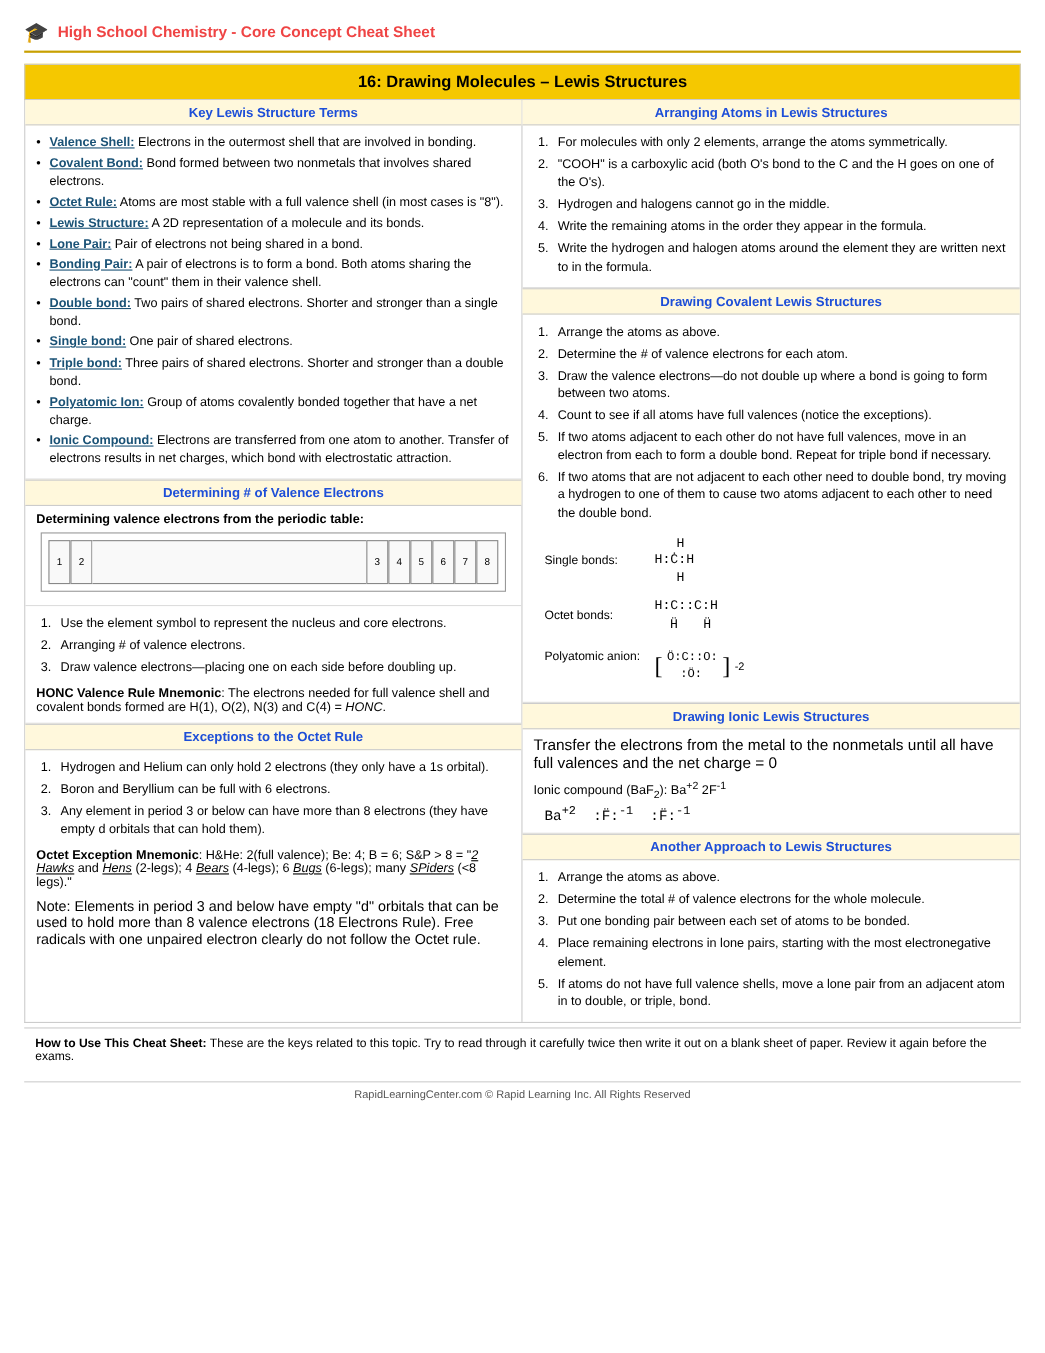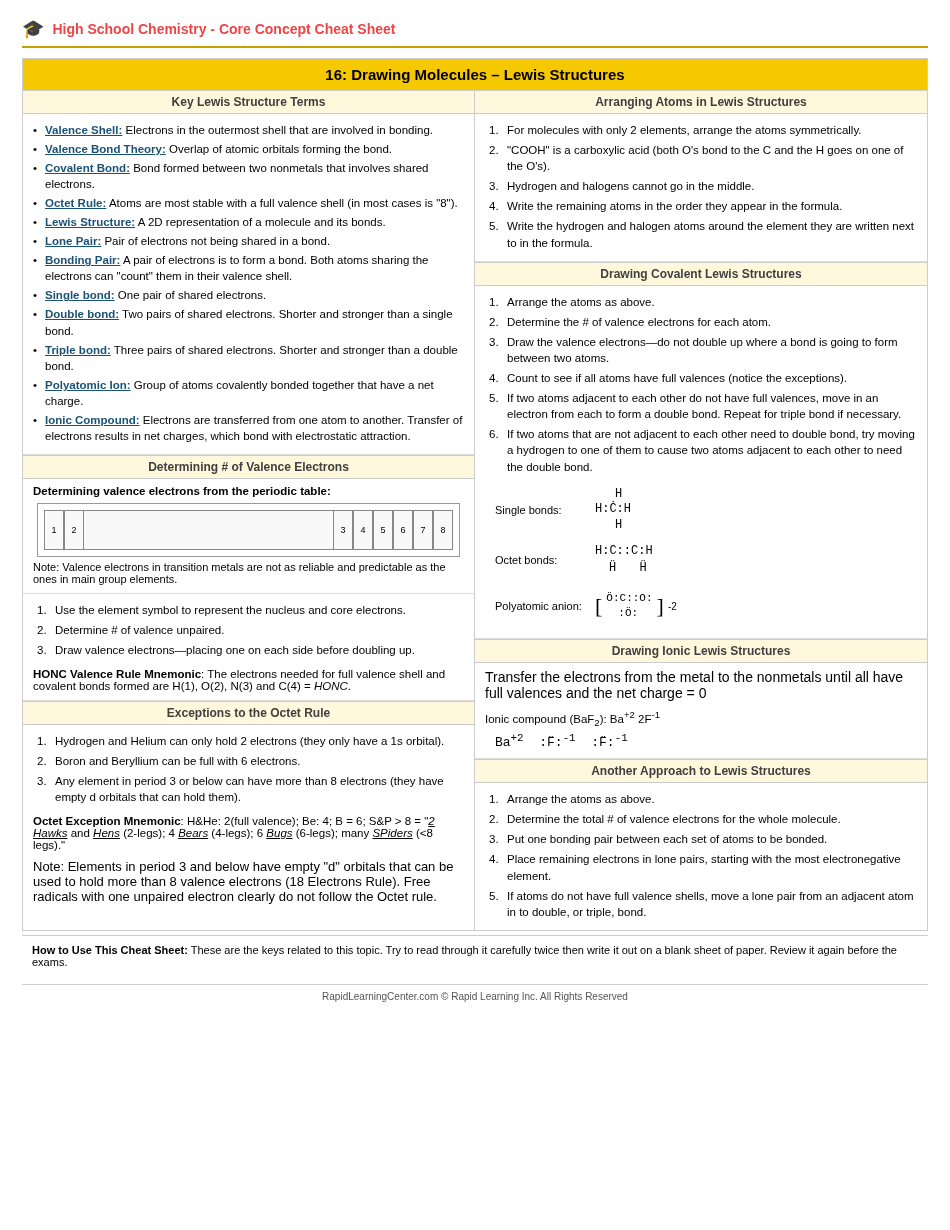--- a/index.html
+++ b/index.html
@@ -54,21 +54,21 @@
       width: 50%;
       padding: 0;
     }
     .section-header {
       background: #fff8dc;
       border-bottom: 1px solid #ccc;
       border-top: 1px solid #ccc;
       padding: 4px 8px;
       text-align: center;
       font-weight: bold;
-      color: #404040;
+      color: #1d4ed8;
       font-size: 12px;
     }
     .section-header:first-child {
       border-top: none;
     }
     .section-content {
       padding: 6px 10px 8px 10px;
       border-bottom: 1px solid #ddd;
     }
     .section-content:last-child {
@@ -184,28 +184,27 @@
   <div class="main-title-box">16: Drawing Molecules – Lewis Structures</div>
 
   <div class="two-col">
 
     <div class="col-left">
 
       <div class="section-header">Key Lewis Structure Terms</div>
       <div class="section-content">
         <ul class="bullet-list">
           <li><span class="term-bold">Valence Shell:</span> Electrons in the outermost shell that are involved in bonding.</li>
-          <li><span class="term-bold">Valence Bond Theory:</span> Overlap of atomic orbitals forming the bond.</li>
           <li><span class="term-bold">Covalent Bond:</span> Bond formed between two nonmetals that involves shared electrons.</li>
           <li><span class="term-bold">Octet Rule:</span> Atoms are most stable with a full valence shell (in most cases is "8").</li>
           <li><span class="term-bold">Lewis Structure:</span> A 2D representation of a molecule and its bonds.</li>
           <li><span class="term-bold">Lone Pair:</span> Pair of electrons not being shared in a bond.</li>
           <li><span class="term-bold">Bonding Pair:</span> A pair of electrons is to form a bond.  Both atoms sharing the electrons can "count" them in their valence shell.</li>
+          <li><span class="term-bold">Double bond:</span> Two pairs of shared electrons.  Shorter and stronger than a single bond.</li>
           <li><span class="term-bold">Single bond:</span> One pair of shared electrons.</li>
-          <li><span class="term-bold">Double bond:</span> Two pairs of shared electrons.  Shorter and stronger than a single bond.</li>
           <li><span class="term-bold">Triple bond:</span> Three pairs of shared electrons.  Shorter and stronger than a double bond.</li>
           <li><span class="term-bold">Polyatomic Ion:</span> Group of atoms covalently bonded together that have a net charge.</li>
           <li><span class="term-bold">Ionic Compound:</span> Electrons are transferred from one atom to another.  Transfer of electrons results in net charges, which bond with electrostatic attraction.</li>
         </ul>
       </div>
 
       <div class="section-header">Determining # of Valence Electrons</div>
       <div class="section-content">
         <p style="font-weight:bold; margin-bottom:6px;">Determining valence electrons from the periodic table:</p>
 
@@ -222,27 +221,26 @@
             <div class="vd-cols">
               <div class="vd-col" style="border-left:1px solid #888;">3</div>
               <div class="vd-col">4</div>
               <div class="vd-col">5</div>
               <div class="vd-col">6</div>
               <div class="vd-col">7</div>
               <div class="vd-col">8</div>
             </div>
           </div>
         </div>
-        <p style="font-size:11px; margin-top:4px;">Note: Valence electrons in transition metals are not as reliable and predictable as the ones in main group elements.</p>
       </div>
 
       <div class="section-content">
         <ol class="num-list">
           <li>Use the element symbol to represent the nucleus and core electrons.</li>
-          <li>Determine # of valence unpaired.</li>
+          <li>Arranging # of valence electrons.</li>
           <li>Draw valence electrons—placing one on each side before doubling up.</li>
         </ol>
         <p style="margin-top:8px; font-size:11.5px;">
           <span class="bold-intro">HONC Valence Rule Mnemonic</span>: The electrons needed for full valence shell and covalent bonds formed are H(1), O(2), N(3) and C(4) = <span class="italic-text">HONC</span>.
         </p>
       </div>
 
       <div class="section-header">Exceptions to the Octet Rule</div>
       <div class="section-content section-no-border">
         <ol class="num-list">
@@ -296,21 +294,21 @@
           </div>
 
           <div class="lewis-row" style="margin-top:10px;">
             <span class="lewis-label">Octet bonds:</span>
             <div style="font-family: Liberation Mono, monospace; font-size:12px; line-height:1.4;">
               <div>H:C::C:H</div>
               <div style="letter-spacing:8px; margin-left:14px;text-align:center;">Ḧ Ḧ</div>
             </div>
           </div>
 
-          <div class="lewis-row" style="margin-top:14px; align-items:center;">
+          <div class="lewis-row" style="margin-top:14px; align-items:flex-start;">
             <span class="lewis-label">Polyatomic anion:</span>
             <div style="display:flex; align-items:center; gap:4px;">
               <span style="font-size:22px; line-height:1; font-family:serif;">[</span>
               <div style="font-family:'Courier New',monospace; font-size:11px; line-height:1.4;">
                 <div>Ö:C::O:</div>
                 <div style="margin-left:12px;">:Ö:</div>
               </div>
               <span style="font-size:22px; line-height:1; font-family:serif;">]</span>
               <span style="vertical-align:super; font-size:10px;">-2</span>
             </div>

